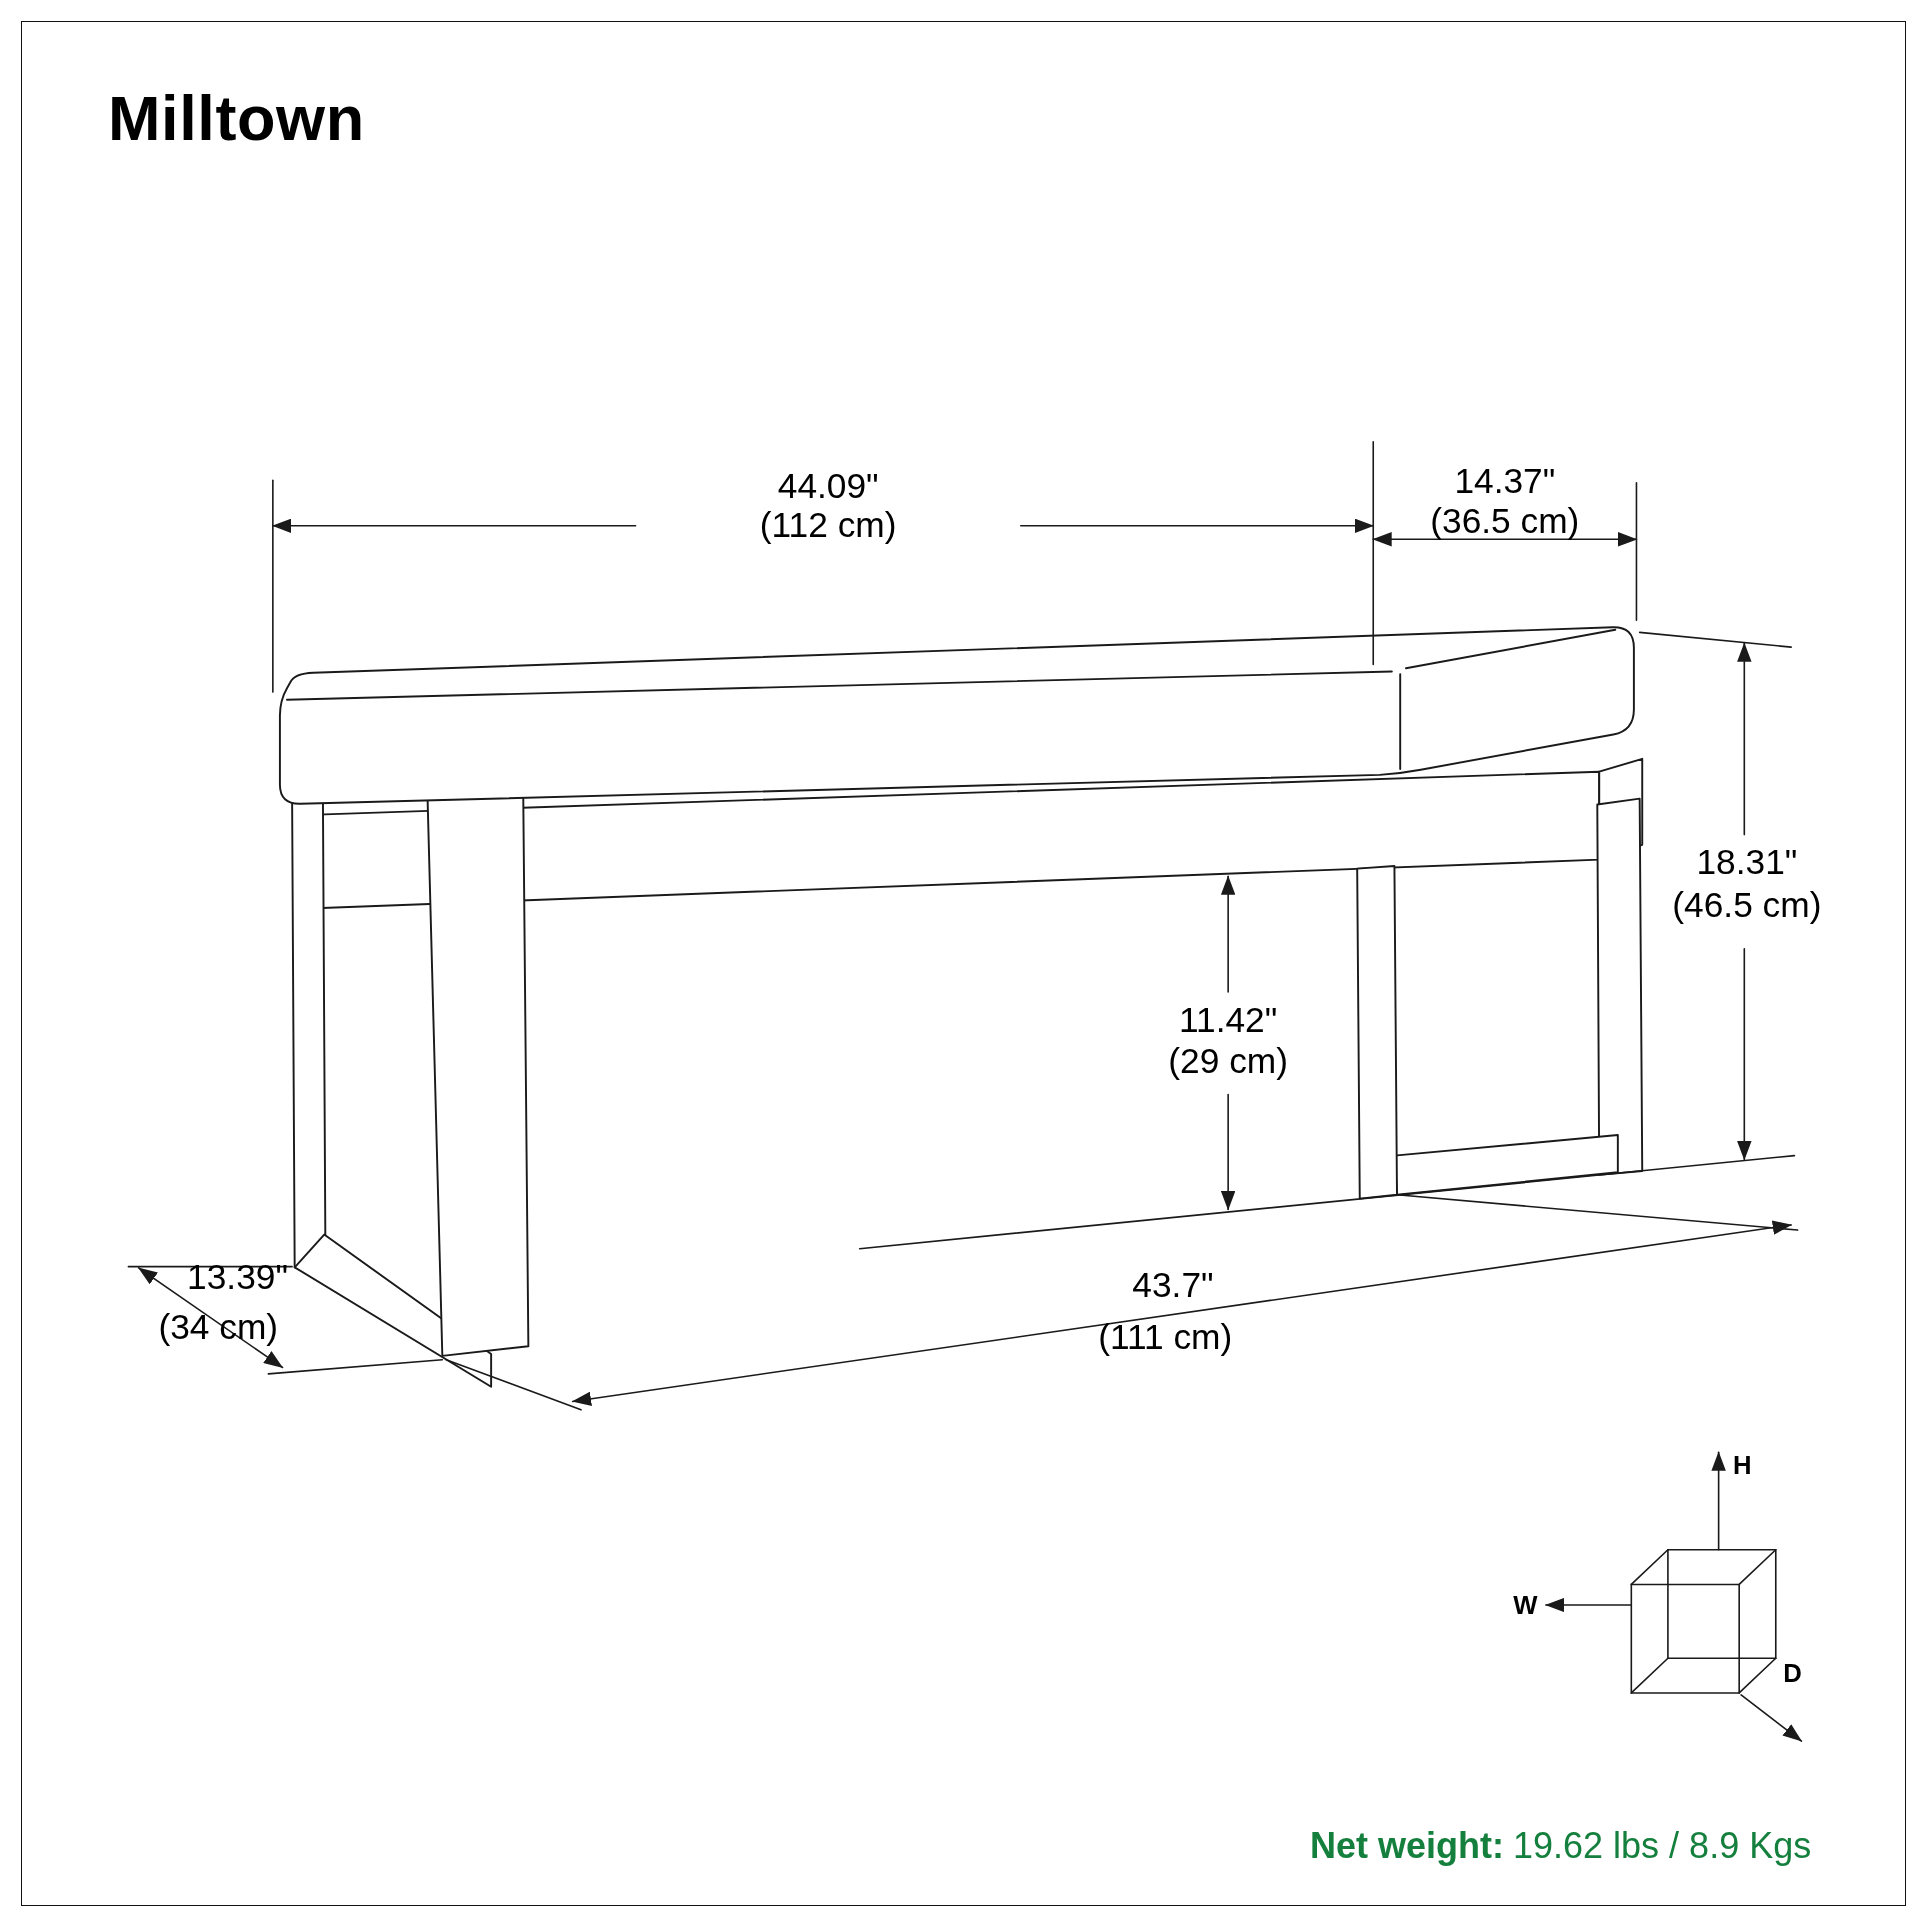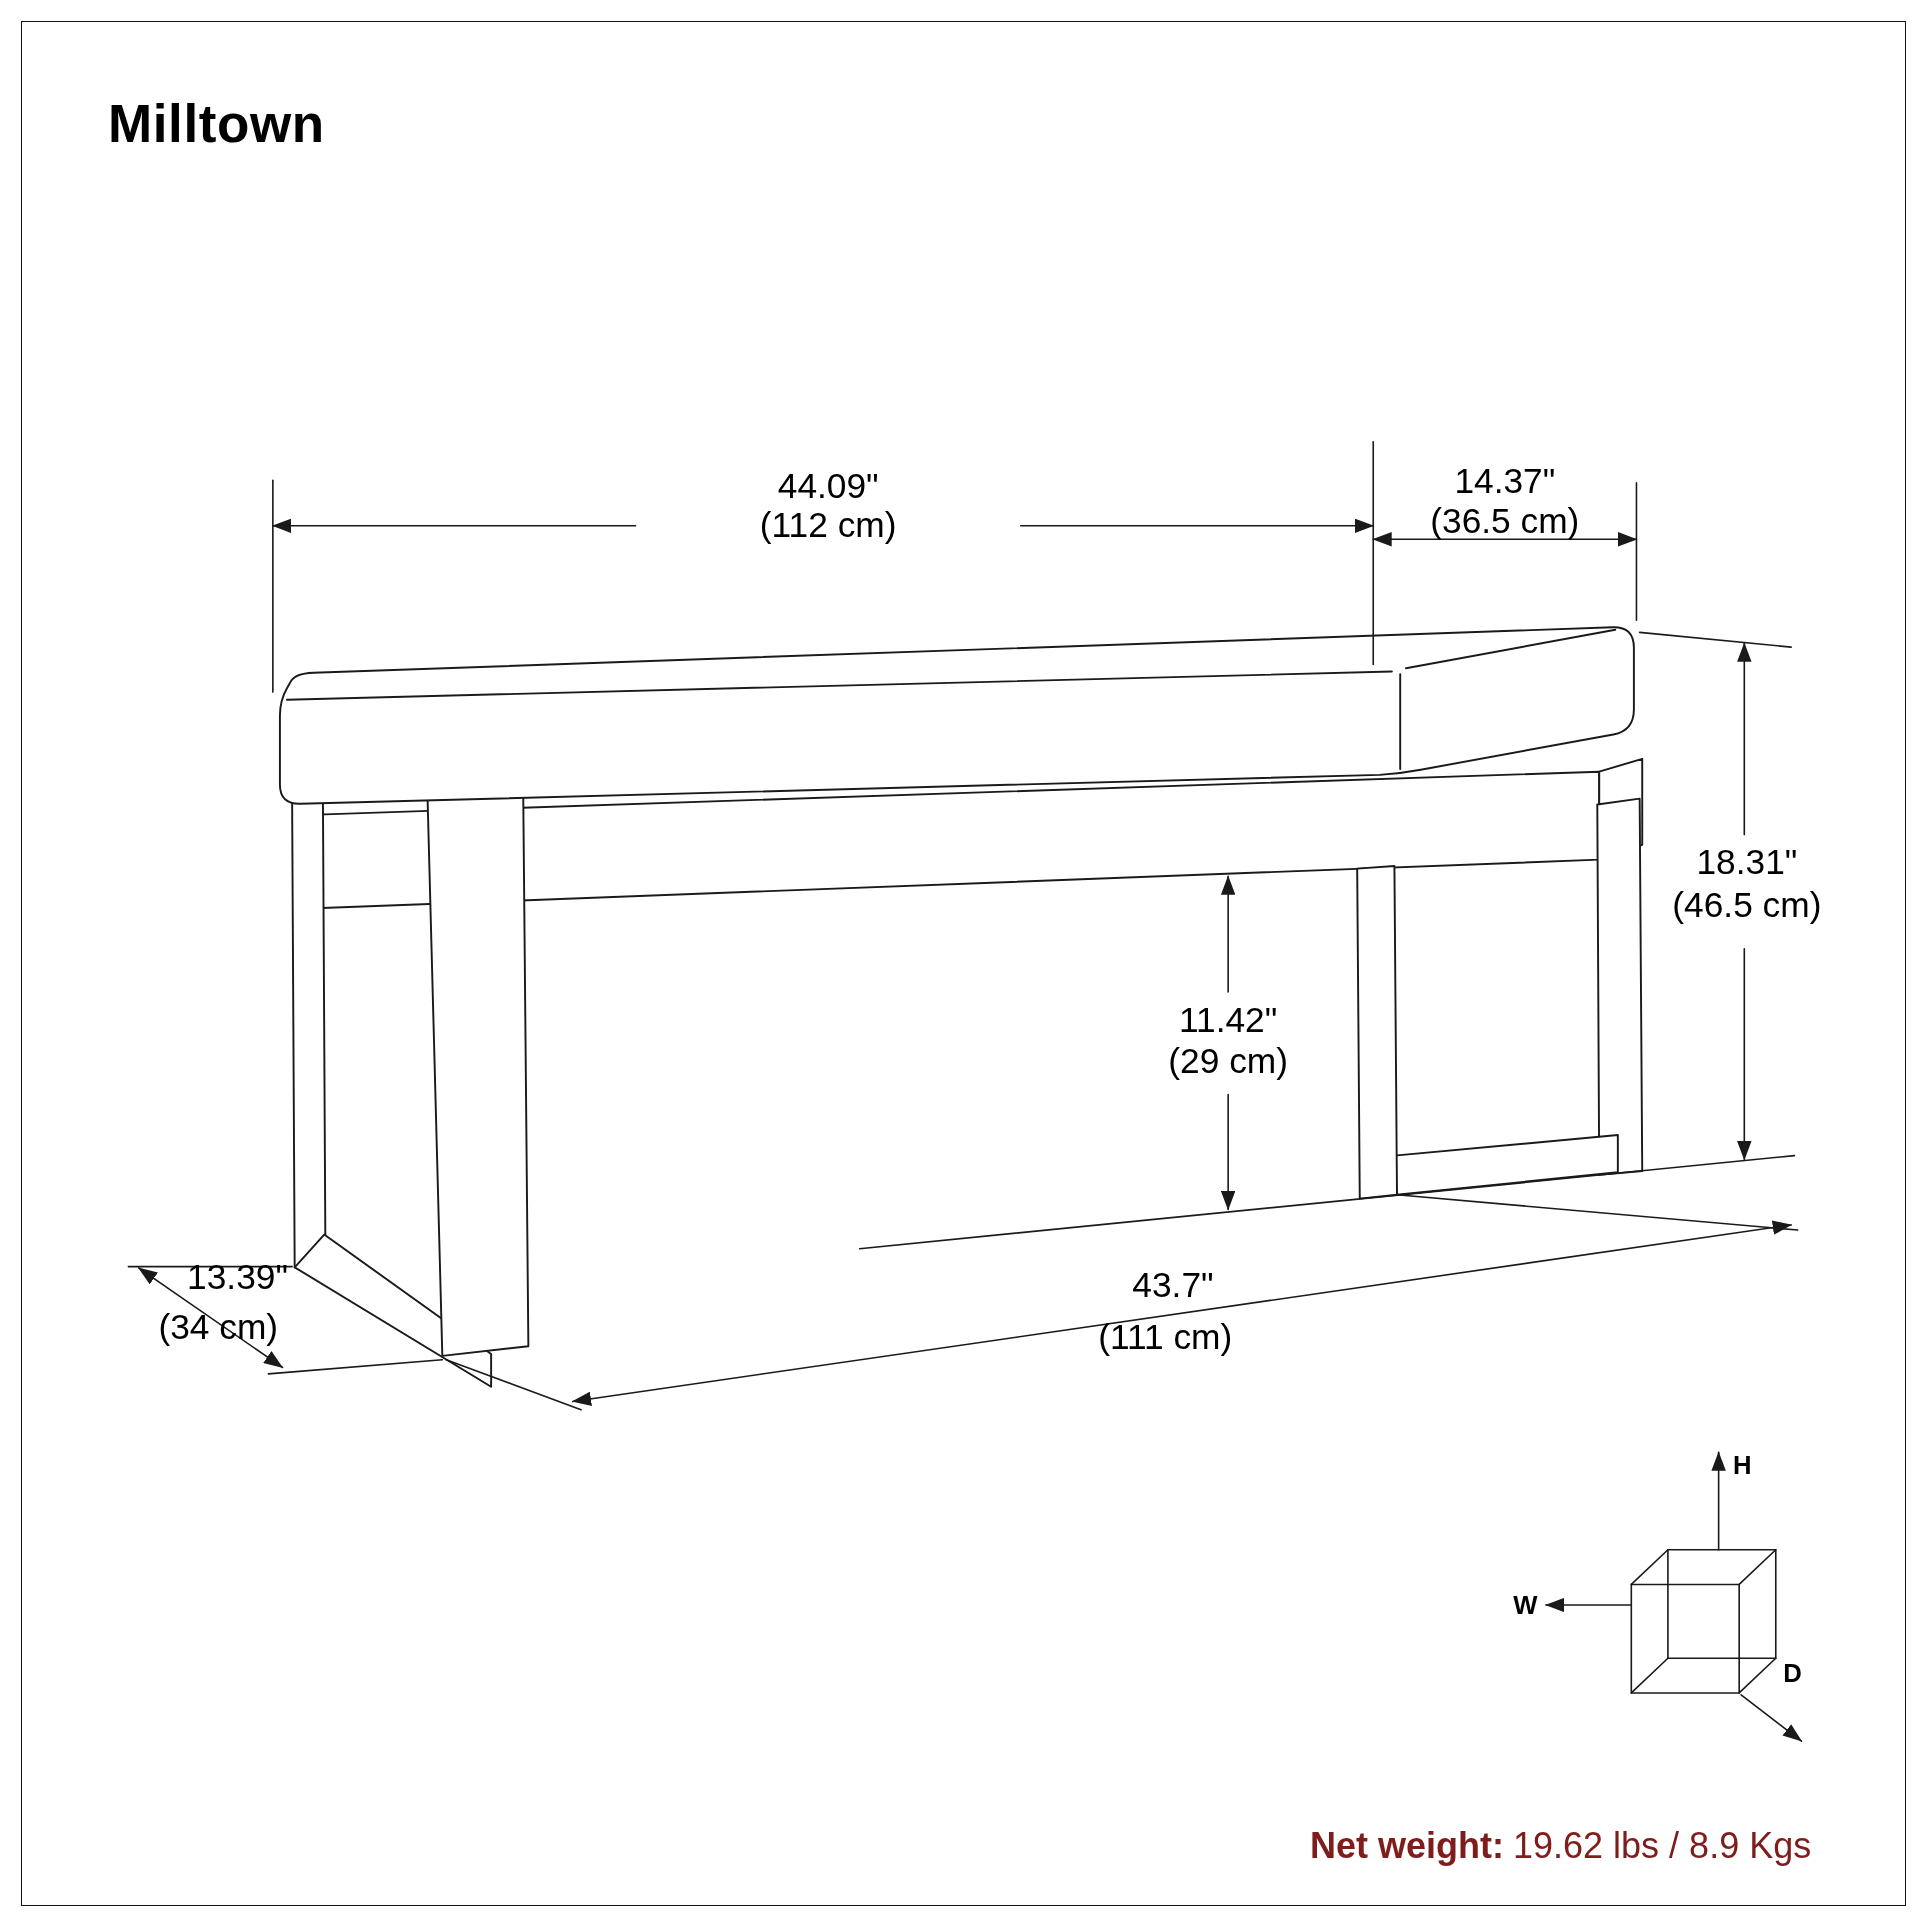--- a/index.html
+++ b/index.html
@@ -19,39 +19,39 @@
   }
   .page-border {
     position: absolute;
     left: 20.5px; top: 20.5px; right: 20.5px; bottom: 20.5px;
     border: 1.9px solid #111111;
     pointer-events: none;
   }
   .title-block {
     position: absolute;
     left: 108px;
-    top: 89px;
+    top: 77px;
     color: #000;
     font-weight: bold;
-    font-size: 53px;
+    font-size: 63px;
     letter-spacing: 0.6px;
     line-height: 1.32;
   }
   .diagram-svg {
     position: absolute;
     left: 0; top: 0;
     width: 1926px;
     height: 1926px;
   }
   .net-weight {
     position: absolute;
     left: 1310px;
     top: 1825px;
     font-size: 36px;
-    color: #7f1d1d;
+    color: #15803d;
     white-space: nowrap;
   }
   .net-weight .nw-label { font-weight: bold; }
   .net-weight .nw-value { font-weight: normal; margin-left: 9px; }
   text {
     font-family: "Liberation Sans", "DejaVu Sans", sans-serif;
     font-size: 55px;
     fill: #000;
   }
   text.axis-label {

